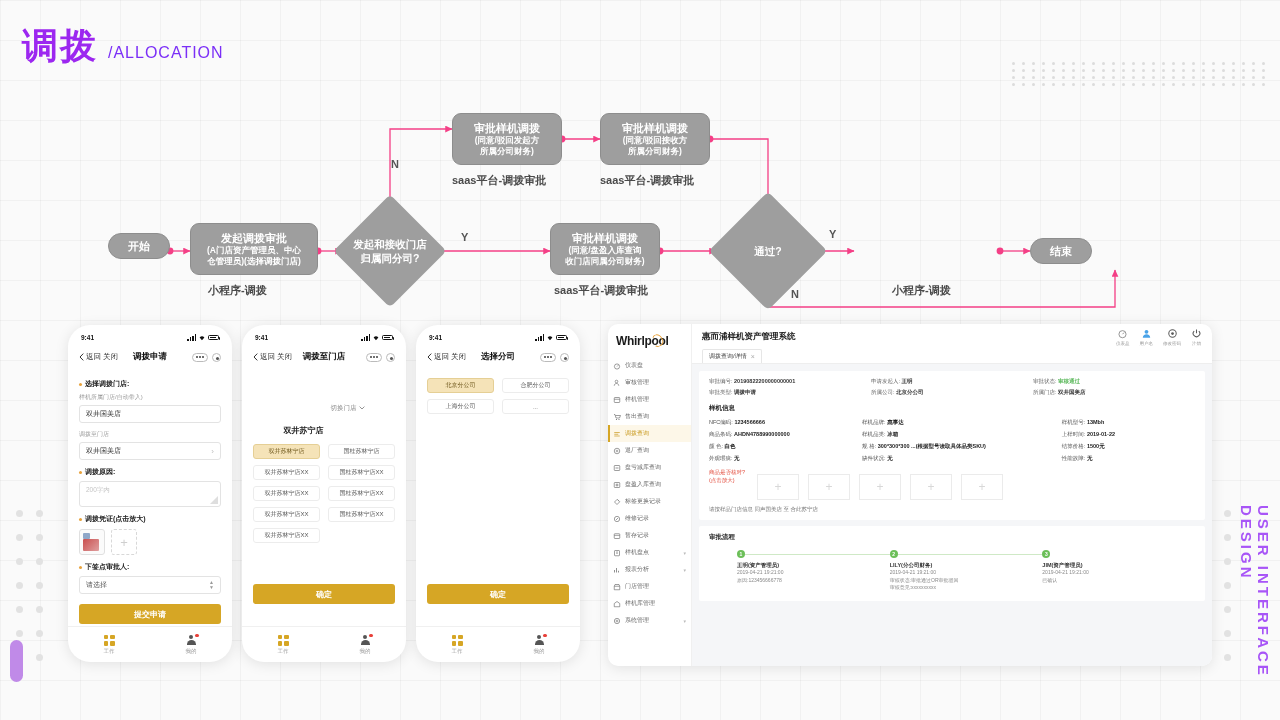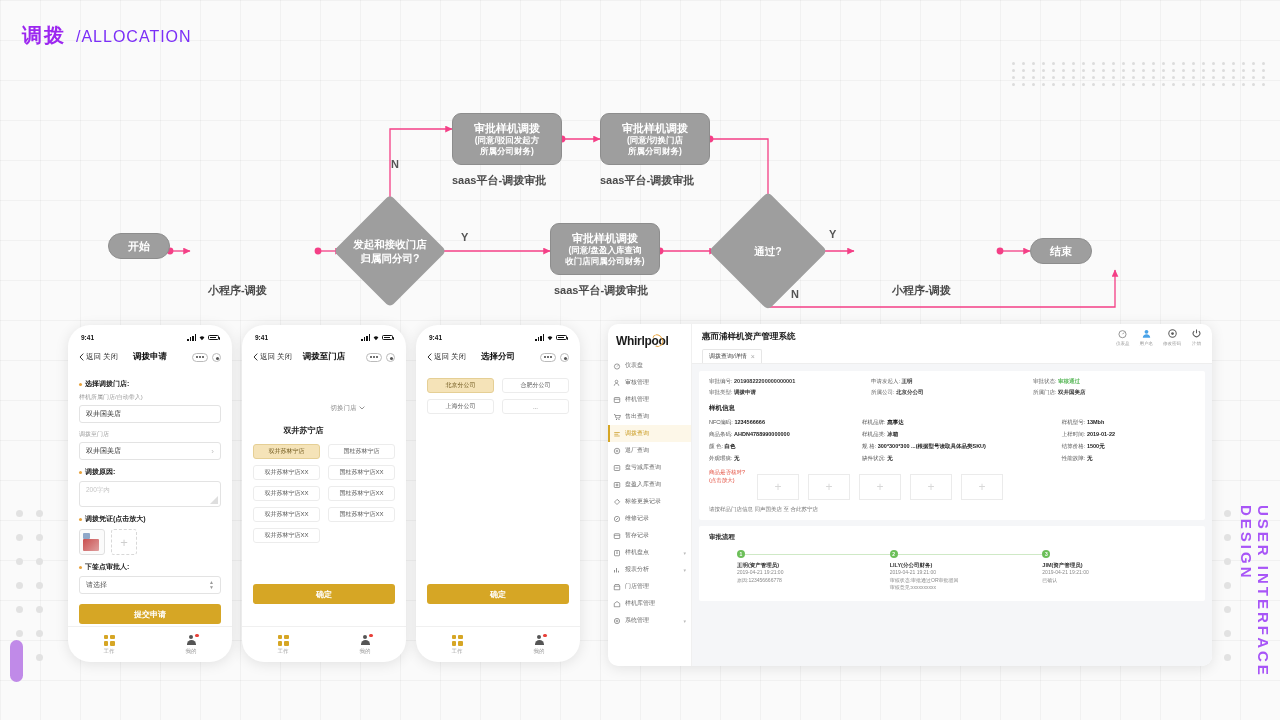--- a/index.html
+++ b/index.html
@@ -13,21 +13,21 @@
   .grid-bg {
     position: absolute; inset: 0;
     background-image:
       linear-gradient(to right, rgba(0,0,0,0.035) 1px, transparent 1px),
       linear-gradient(to bottom, rgba(0,0,0,0.035) 1px, transparent 1px);
     background-size: 40px 40px;
     pointer-events: none;
   }
   
   .page-header { position: absolute; left: 22px; top: 22px; display: flex; align-items: baseline; gap: 10px; }
-  .ph-cn { font-size: 20px; font-weight: 700; color: #9c27f0; letter-spacing: 2px; }
+  .ph-cn { font-size: 36px; font-weight: 700; color: #9c27f0; letter-spacing: 2px; }
   .ph-en { font-size: 16px; color: #7b2ff7; letter-spacing: 1px; }
 
   .dot-grid-top { position: absolute; right: 18px; top: 62px; width: 250px; height: 26px; }
   .dot-grid-top i {
     position: absolute; width: 3px; height: 3px; border-radius: 50%; background: #dcdcdc;
   }
   .dot-left { position: absolute; left: 16px; top: 510px; width: 34px; height: 160px; }
   .dot-left i { position:absolute; width:7px; height:7px; border-radius:50%; background:#e2e2e2; }
   .dot-right { position: absolute; left: 1224px; top: 510px; width: 20px; height: 160px; }
   .dot-right i { position:absolute; width:7px; height:7px; border-radius:50%; background:#e2e2e2; }
@@ -334,36 +334,41 @@
 
       <path d="M768,200 L768,212 L1115,212 L1115,175" marker-end="url(#ah)"></path>
       <circle cx="768" cy="200" r="3.4" fill="#f43f86" stroke="none"></circle>
     </g>
   </svg>
 
   <div class="node pill" style="left:108px;top:138px;width:62px;height:26px;">
     <span class="t1">开始</span>
   </div>
 
+  <div class="node" style="left:190px;top:128px;width:128px;height:52px;">
+    <span class="t1">发起调拨审批</span>
+    <span class="t2">(A门店资产管理员、中心</span>
+    <span class="t2">仓管理员)(选择调拨门店)</span>
+  </div>
   <div class="caption" style="left:208px;top:188px;">小程序-调拨</div>
 
   <div class="diamond" style="left:350px;top:116px;width:80px;height:80px;">
     <span>发起和接收门店归属同分司?</span>
   </div>
 
   <div class="node" style="left:452px;top:18px;width:110px;height:52px;">
     <span class="t1">审批样机调拨</span>
     <span class="t2">(同意/驳回发起方</span>
     <span class="t2">所属分司财务)</span>
   </div>
   <div class="caption" style="left:452px;top:78px;">saas平台-调拨审批</div>
 
   <div class="node" style="left:600px;top:18px;width:110px;height:52px;">
     <span class="t1">审批样机调拨</span>
-    <span class="t2">(同意/切换门店</span>
+    <span class="t2">(同意/驳回接收方</span>
     <span class="t2">所属分司财务)</span>
   </div>
   <div class="caption" style="left:600px;top:78px;">saas平台-调拨审批</div>
 
   <div class="node" style="left:550px;top:128px;width:110px;height:52px;">
     <span class="t1">审批样机调拨</span>
     <span class="t2">(同意/盘盈入库查询</span>
     <span class="t2">收门店同属分司财务)</span>
   </div>
   <div class="caption" style="left:554px;top:188px;">saas平台-调拨审批</div>

